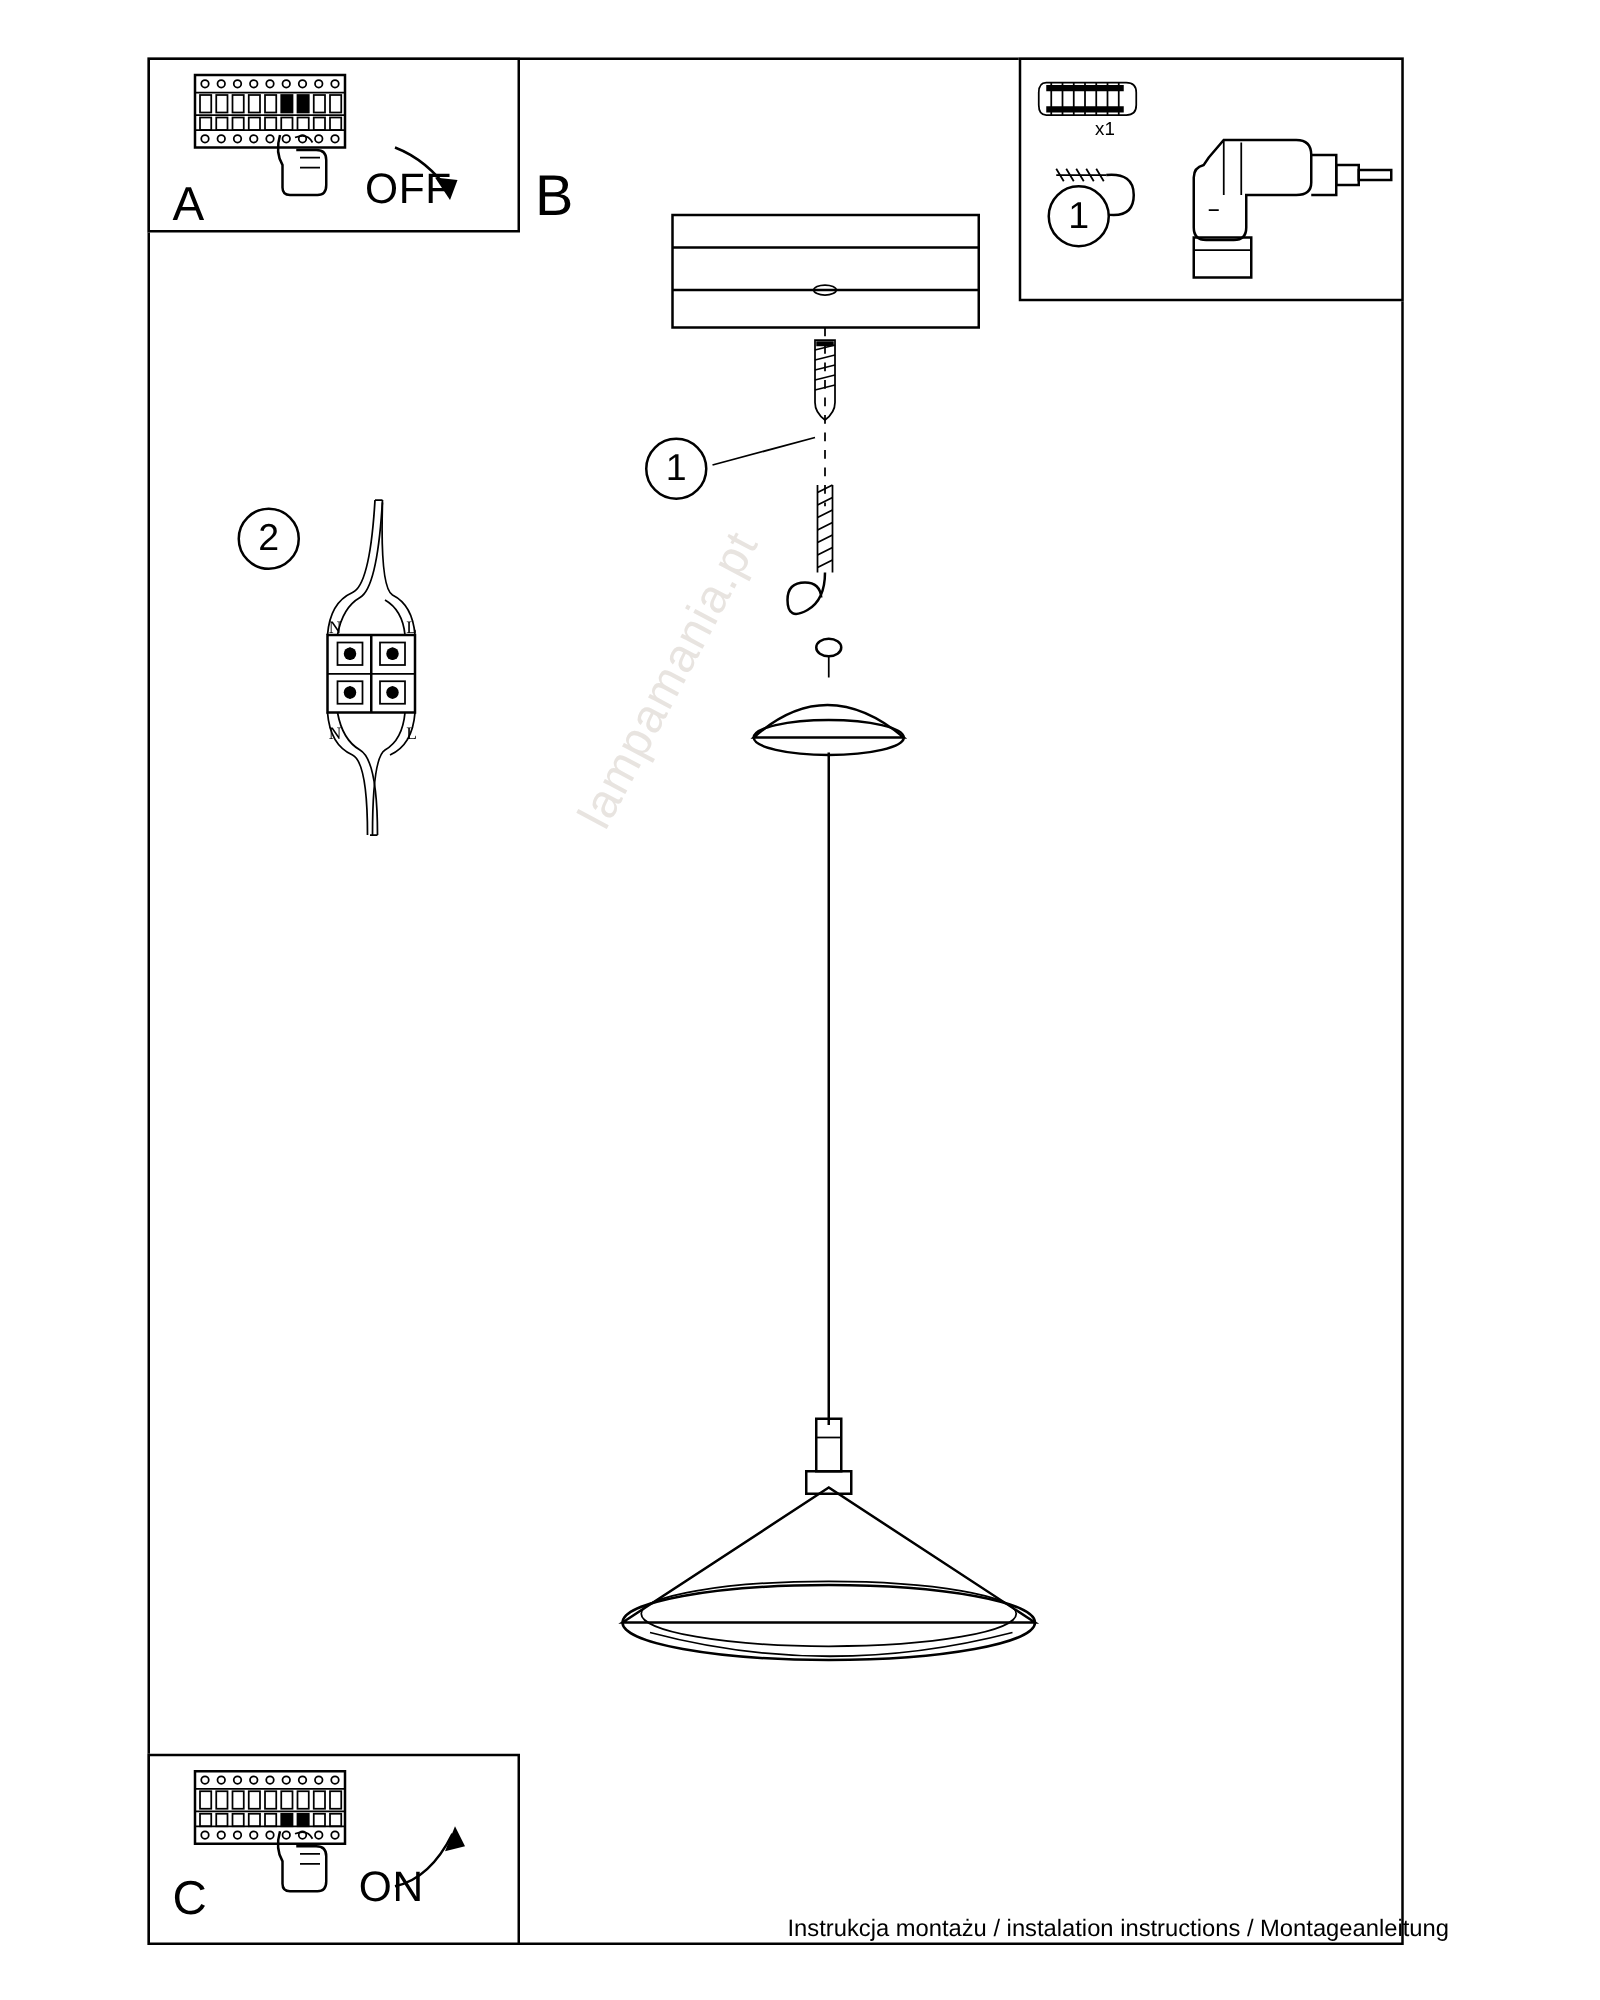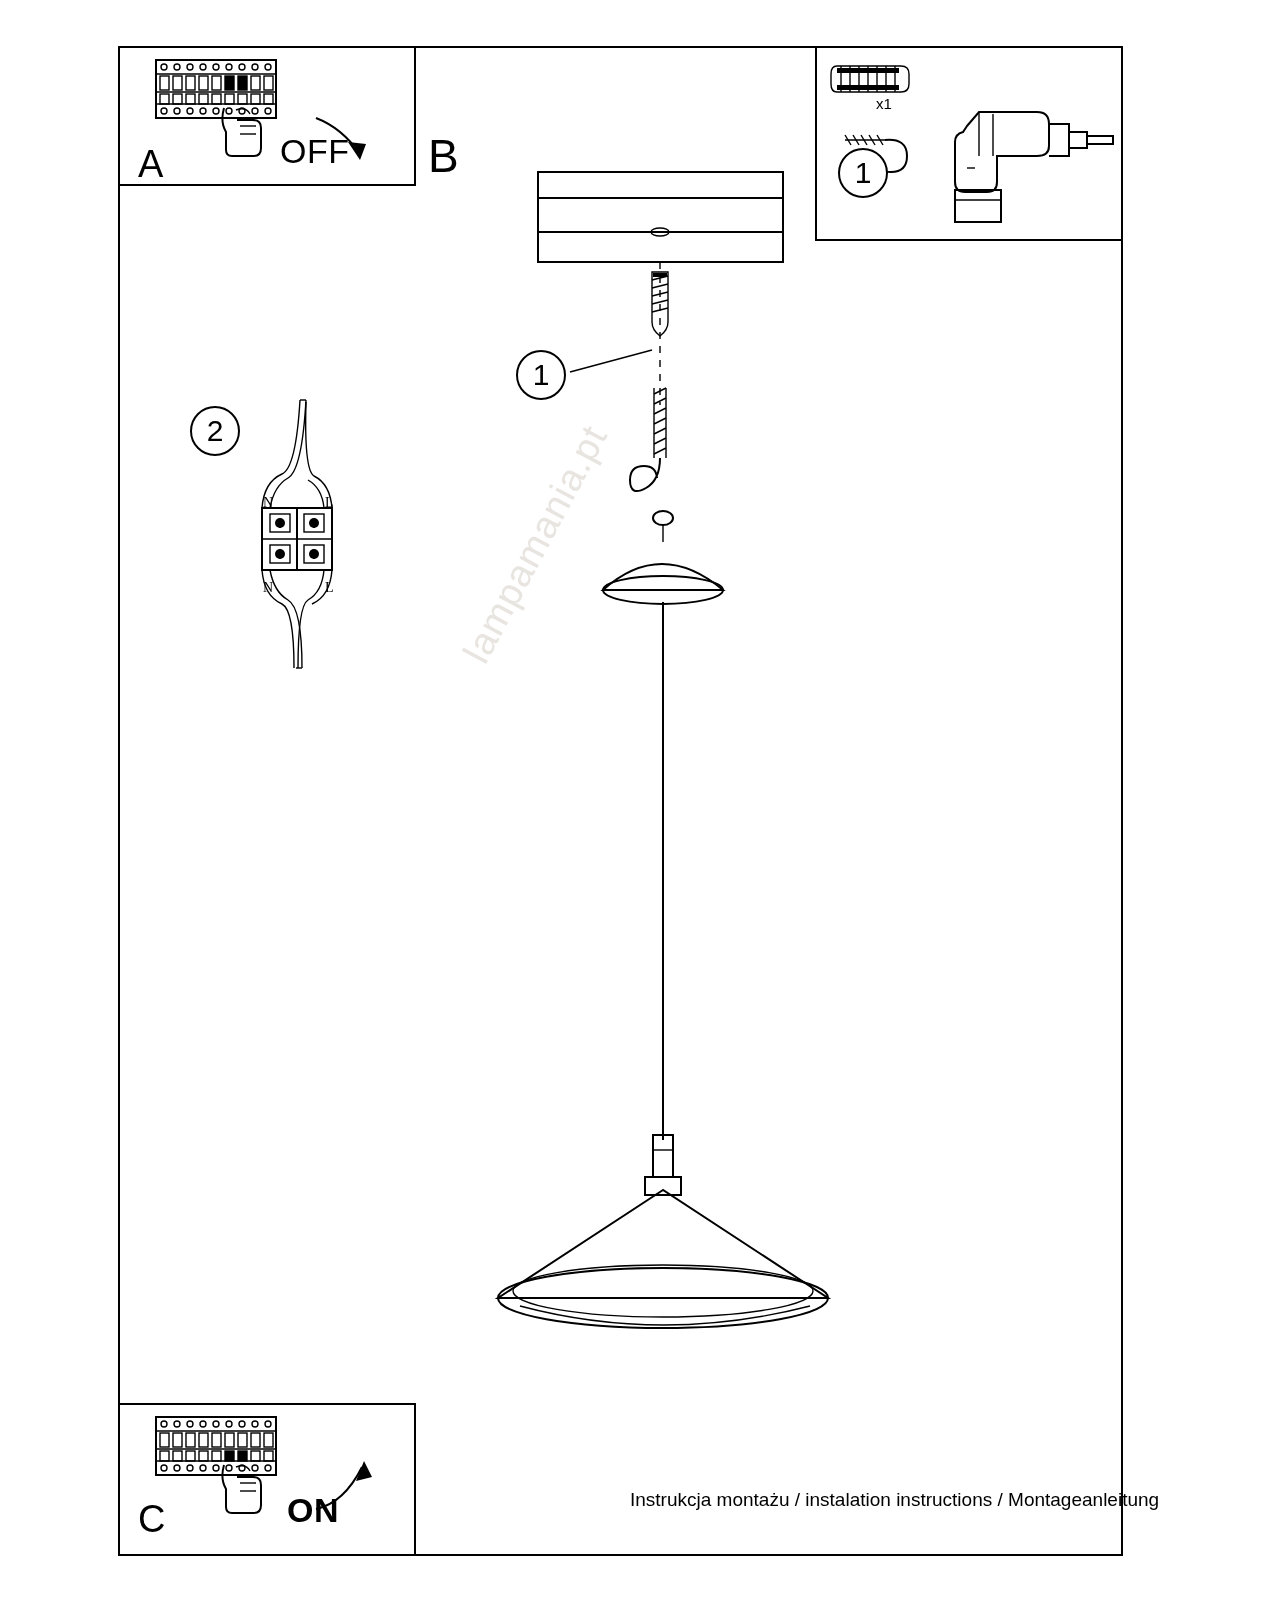--- a/index.html
+++ b/index.html
@@ -53,22 +53,22 @@
   }
   #letter-a { left: 138px; top: 145px; }
   #letter-b { left: 428px; top: 133px; font-size: 46px; }
   #letter-c { left: 138px; top: 1500px; }
 
   .switch-word {
     position: absolute;
     font-size: 34px;
     letter-spacing: 0.5px;
   }
-  #word-off { left: 280px; top: 132px; }
-  #word-on  { left: 287px; top: 1491px; font-weight: bold; }
+  #word-off { left: 292px; top: 132px; }
+  #word-on  { left: 287px; top: 1491px; }
 
   .callout {
     position: absolute;
     width: 50px;
     height: 50px;
     border: 2px solid #000;
     border-radius: 50%;
     display: flex;
     align-items: center;
     justify-content: center;
@@ -110,21 +110,21 @@
     pointer-events: none;
   }
 
   .footer {
     position: absolute;
     left: 630px;
     top: 1485px;
     font-size: 19px;
     line-height: 1.55;
   }
-  .footer div { white-space: nowrap; }
+  .footer div { white-space: nowrap; margin-top: 44px; }
 
   svg { display: block; }
   .ln { fill: none; stroke: #000; stroke-width: 2; }
   .ln-thin { fill: none; stroke: #000; stroke-width: 1.4; }
   .fill-blk { fill: #000; stroke: none; }
 </style>
 </head>
 <body>
 
 <div id="sheet">

